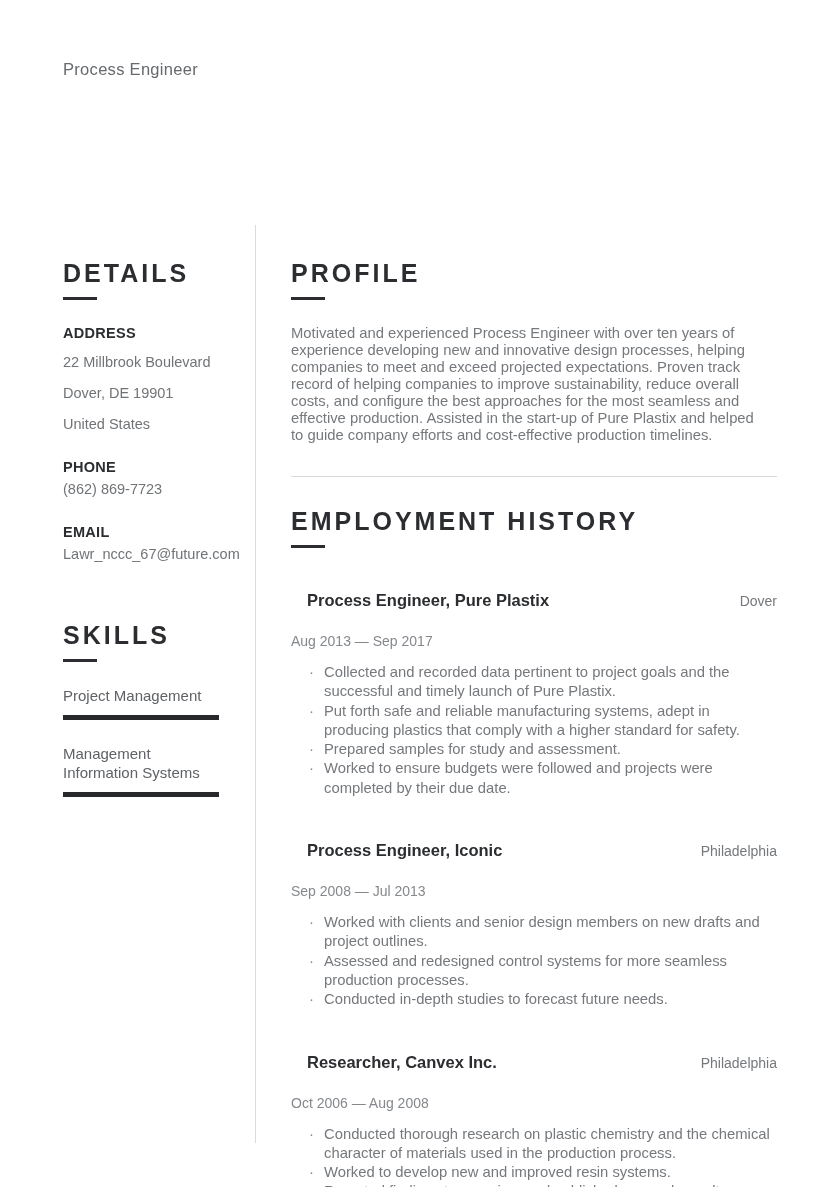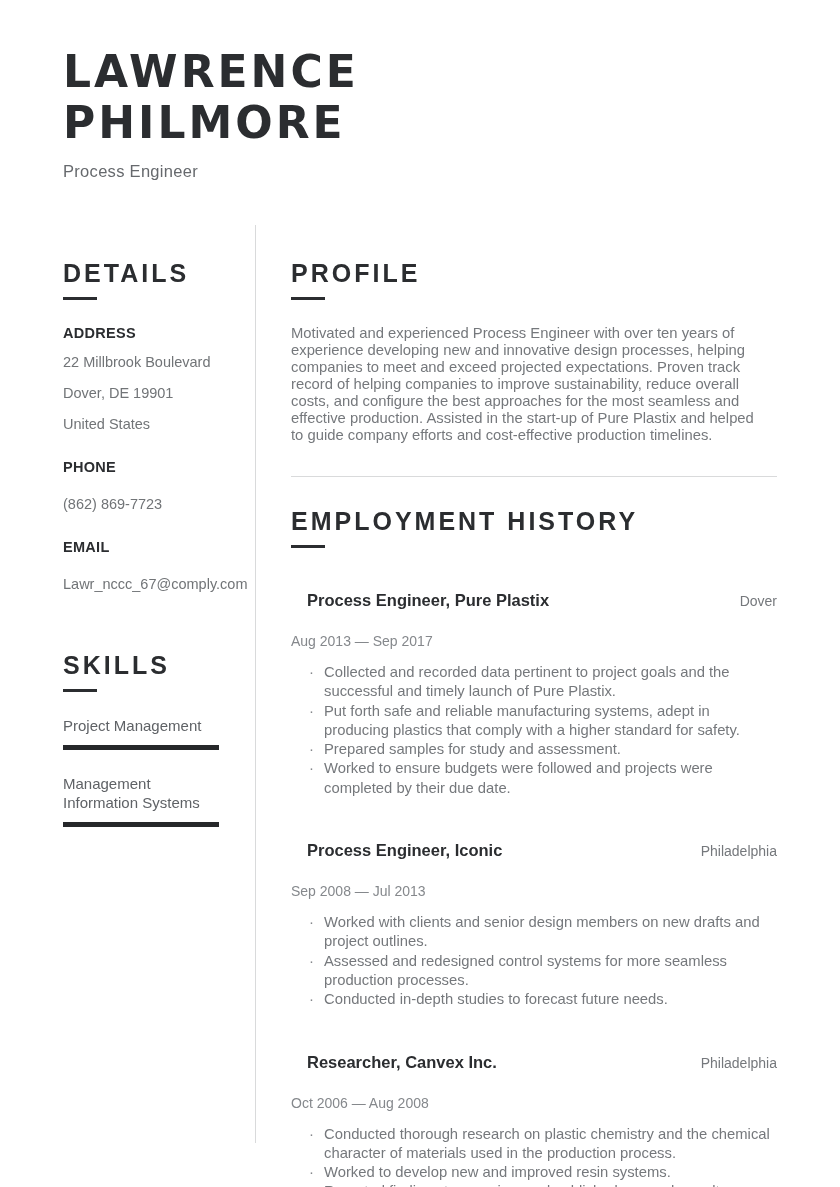--- a/index.html
+++ b/index.html
@@ -66,21 +66,21 @@
 
   
   .label {
     margin-top: 25px;
     font-size: 14.5px;
     font-weight: 700;
     letter-spacing: 0.3px;
     color: #2b2d30;
   }
   .gray-line {
-    margin-top: 20px;
+    margin-top: 5px;
     font-size: 14.5px;
     line-height: 19px;
     color: #717477;
   }
   .addr-line { margin-top: 12px; }
   .addr-block { margin-top: 7px; }
 
   
   .skill { margin-top: 24px; }
   .skill:first-of-type { margin-top: 28px; }
@@ -123,21 +123,20 @@
     top: 0;
     color: #85888c;
   }
 </style>
 </head>
 <body>
 
 <div class="page">
 
   <div class="header">
-    <h1 class="name">LAWRENCE PHILMORE</h1>
     <div class="subtitle">Process Engineer</div>
   </div>
 
   <div class="columns">
 
     <aside class="left">
 
       <section>
         <h2 class="sec-title">DETAILS</h2>
         <div class="h-bar"></div>
@@ -146,21 +145,21 @@
         <div class="addr-block">
           <div class="gray-line addr-line">22 Millbrook Boulevard</div>
           <div class="gray-line addr-line">Dover, DE 19901</div>
           <div class="gray-line addr-line">United States</div>
         </div>
 
         <div class="label">PHONE</div>
         <div class="gray-line">(862) 869-7723</div>
 
         <div class="label">EMAIL</div>
-        <div class="gray-line">Lawr_nccc_67@comply.com</div>
+        <div class="gray-line">Lawr_nccc_67@future.com</div>
       </section>
 
       <section>
         <h2 class="sec-title" style="margin-top:56px">SKILLS</h2>
         <div class="h-bar"></div>
 
         <div class="skill">
           <div class="skill-name">Project Management</div>
           <div class="skill-bar"></div>
         </div>

